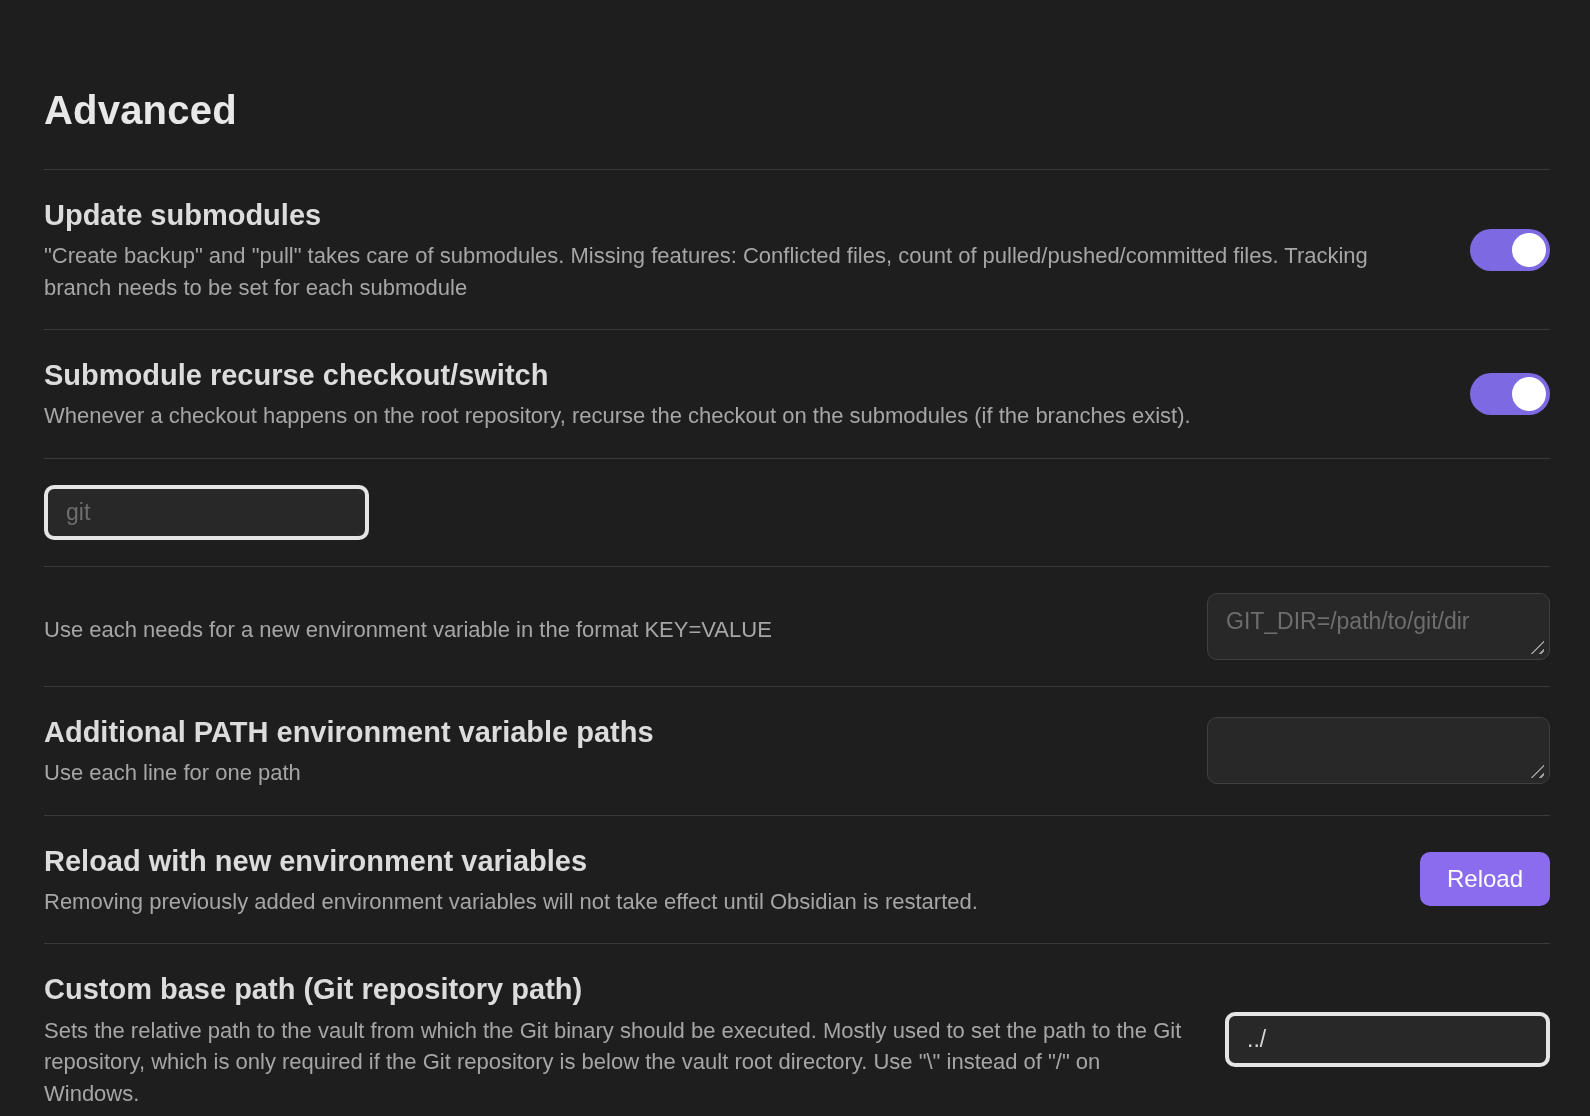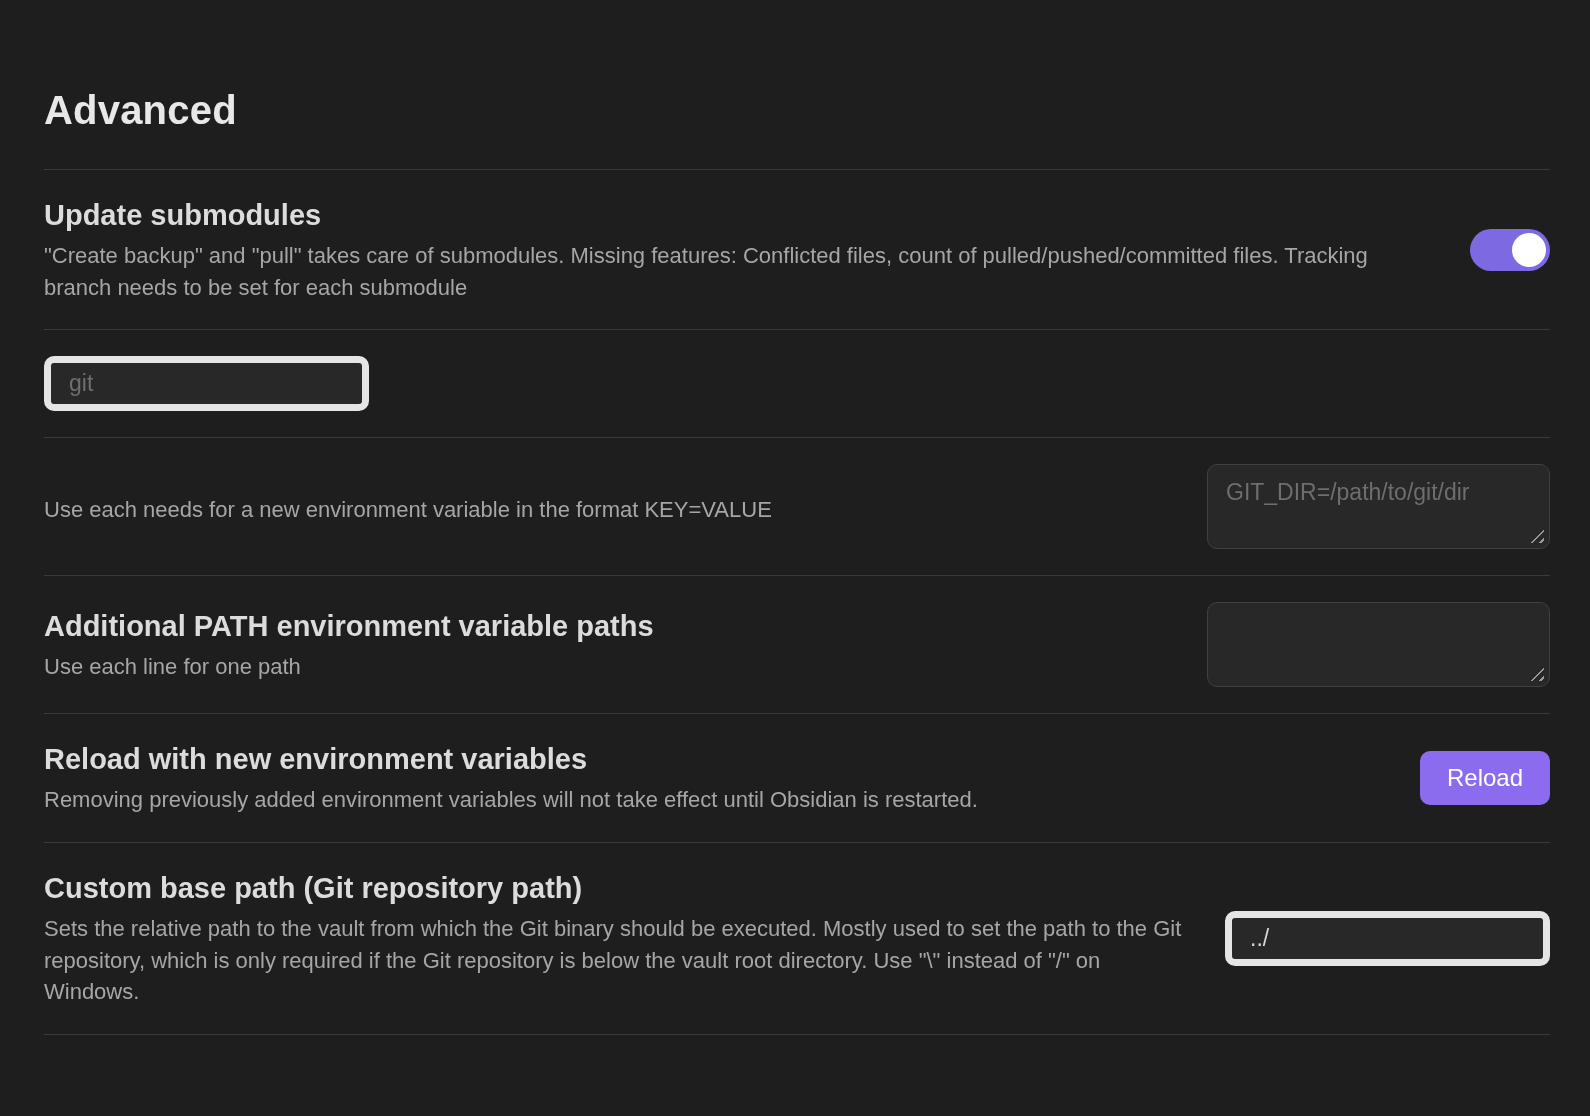--- a/index.html
+++ b/index.html
@@ -70,34 +70,34 @@
     width: 34px;
     height: 34px;
     border-radius: 50%;
     background: #ffffff;
   }
   
   .text-input {
     width: 325px;
     height: 55px;
     background: #282828;
-    border: 7px solid #e5e5e5;
+    border: 4px solid #e5e5e5;
     border-radius: 10px;
     color: #d8d8d8;
     font-family: "Liberation Sans", "DejaVu Sans", sans-serif;
     font-size: 23px;
     padding: 0 18px;
     outline: none;
   }
   .text-input::placeholder { color: #6e6e6e; }
   
   .textarea-wrap {
     position: relative;
     width: 343px;
-    height: 85px;
+    height: 67px;
   }
   .env-textarea {
     width: 100%;
     height: 100%;
     background: #282828;
     border: 1px solid #404040;
     border-radius: 10px;
     color: #d8d8d8;
     font-family: "Liberation Sans", "DejaVu Sans", sans-serif;
     font-size: 23px;
@@ -146,20 +146,31 @@
       <div class="setting-name">Update submodules</div>
       <div class="setting-desc">"Create backup" and "pull" takes care of submodules. Missing features: Conflicted files, count of pulled/pushed/committed files. Tracking branch needs to be set for each submodule</div>
     </div>
     <div class="setting-control">
       <div class="toggle" role="switch" aria-checked="true">
         <div class="knob"></div>
       </div>
     </div>
   </div>
 
+  <div class="setting-item">
+    <div class="setting-info">
+      <div class="setting-name">Submodule recurse checkout/switch</div>
+      <div class="setting-desc">Whenever a checkout happens on the root repository, recurse the checkout on the submodules (if the branches exist).</div>
+    </div>
+    <div class="setting-control">
+      <div class="toggle" role="switch" aria-checked="true">
+        <div class="knob"></div>
+      </div>
+    </div>
+  </div>
 
   <div class="setting-item">
     <div class="setting-control">
       <input type="text" class="text-input" placeholder="git" style="">
     </div>
   </div>
 
   <div class="setting-item">
     <div class="setting-info">
       <div class="setting-desc">Use each needs for a new environment variable in the format KEY=VALUE</div>

